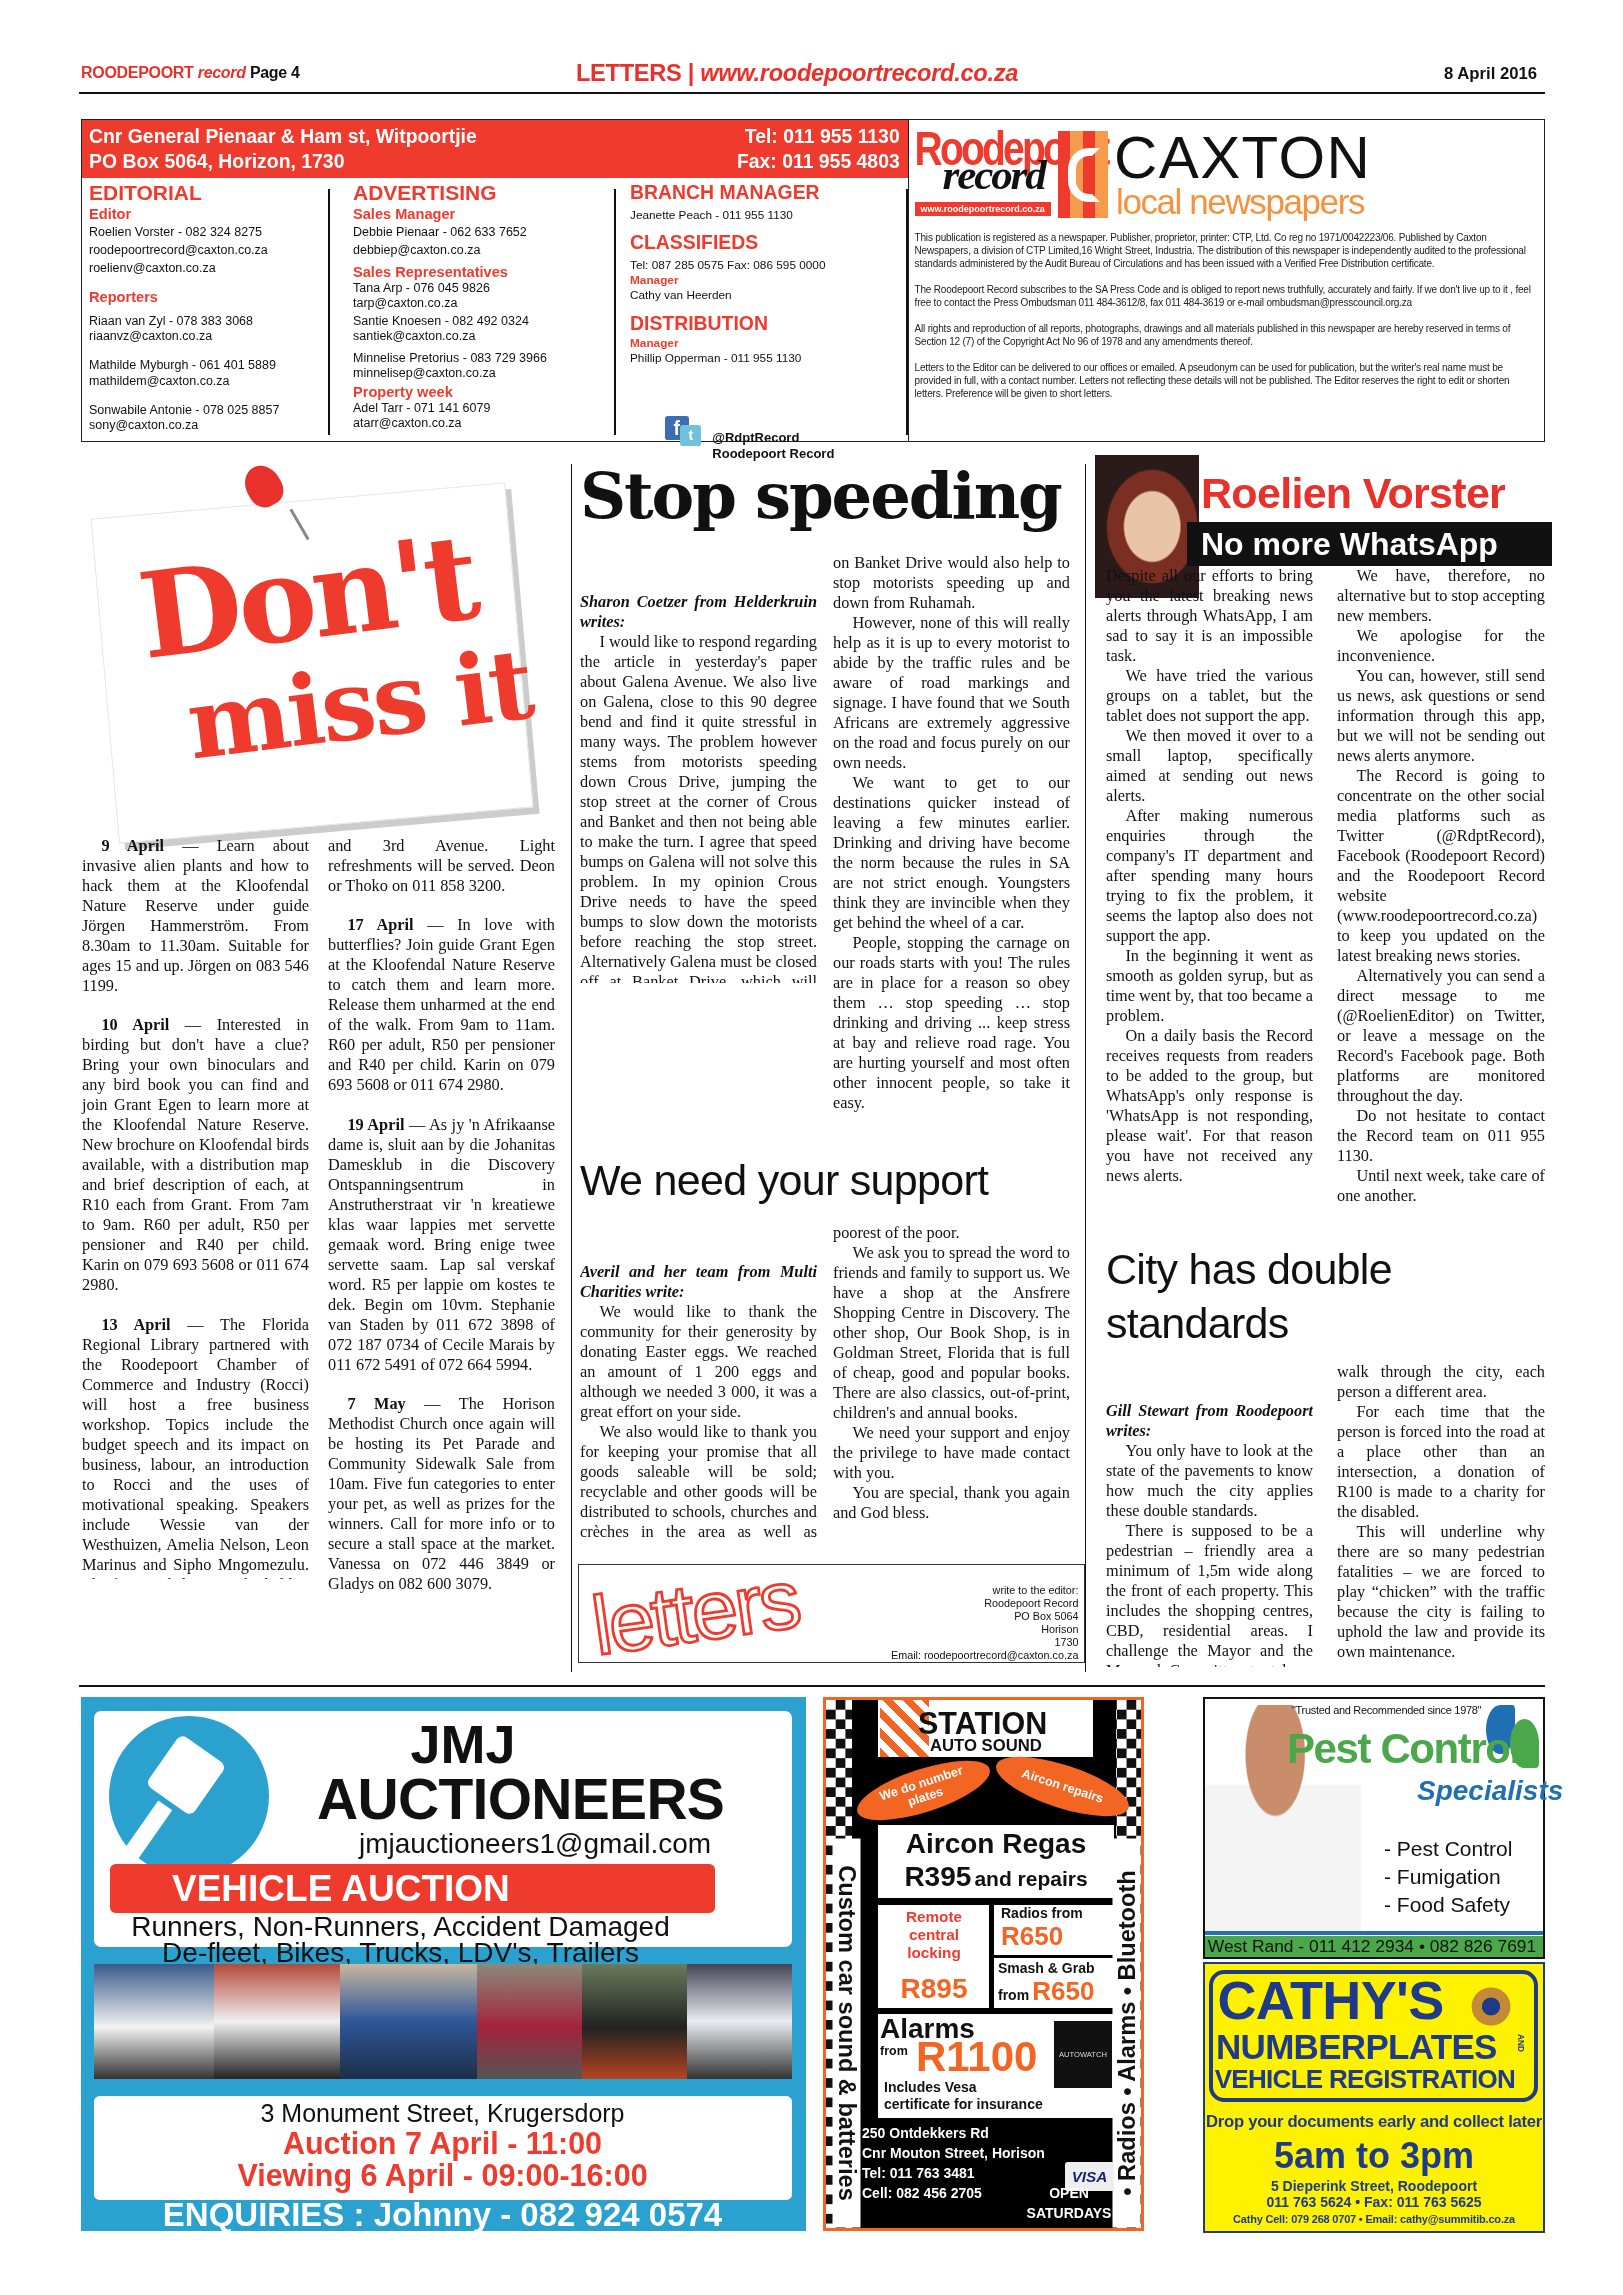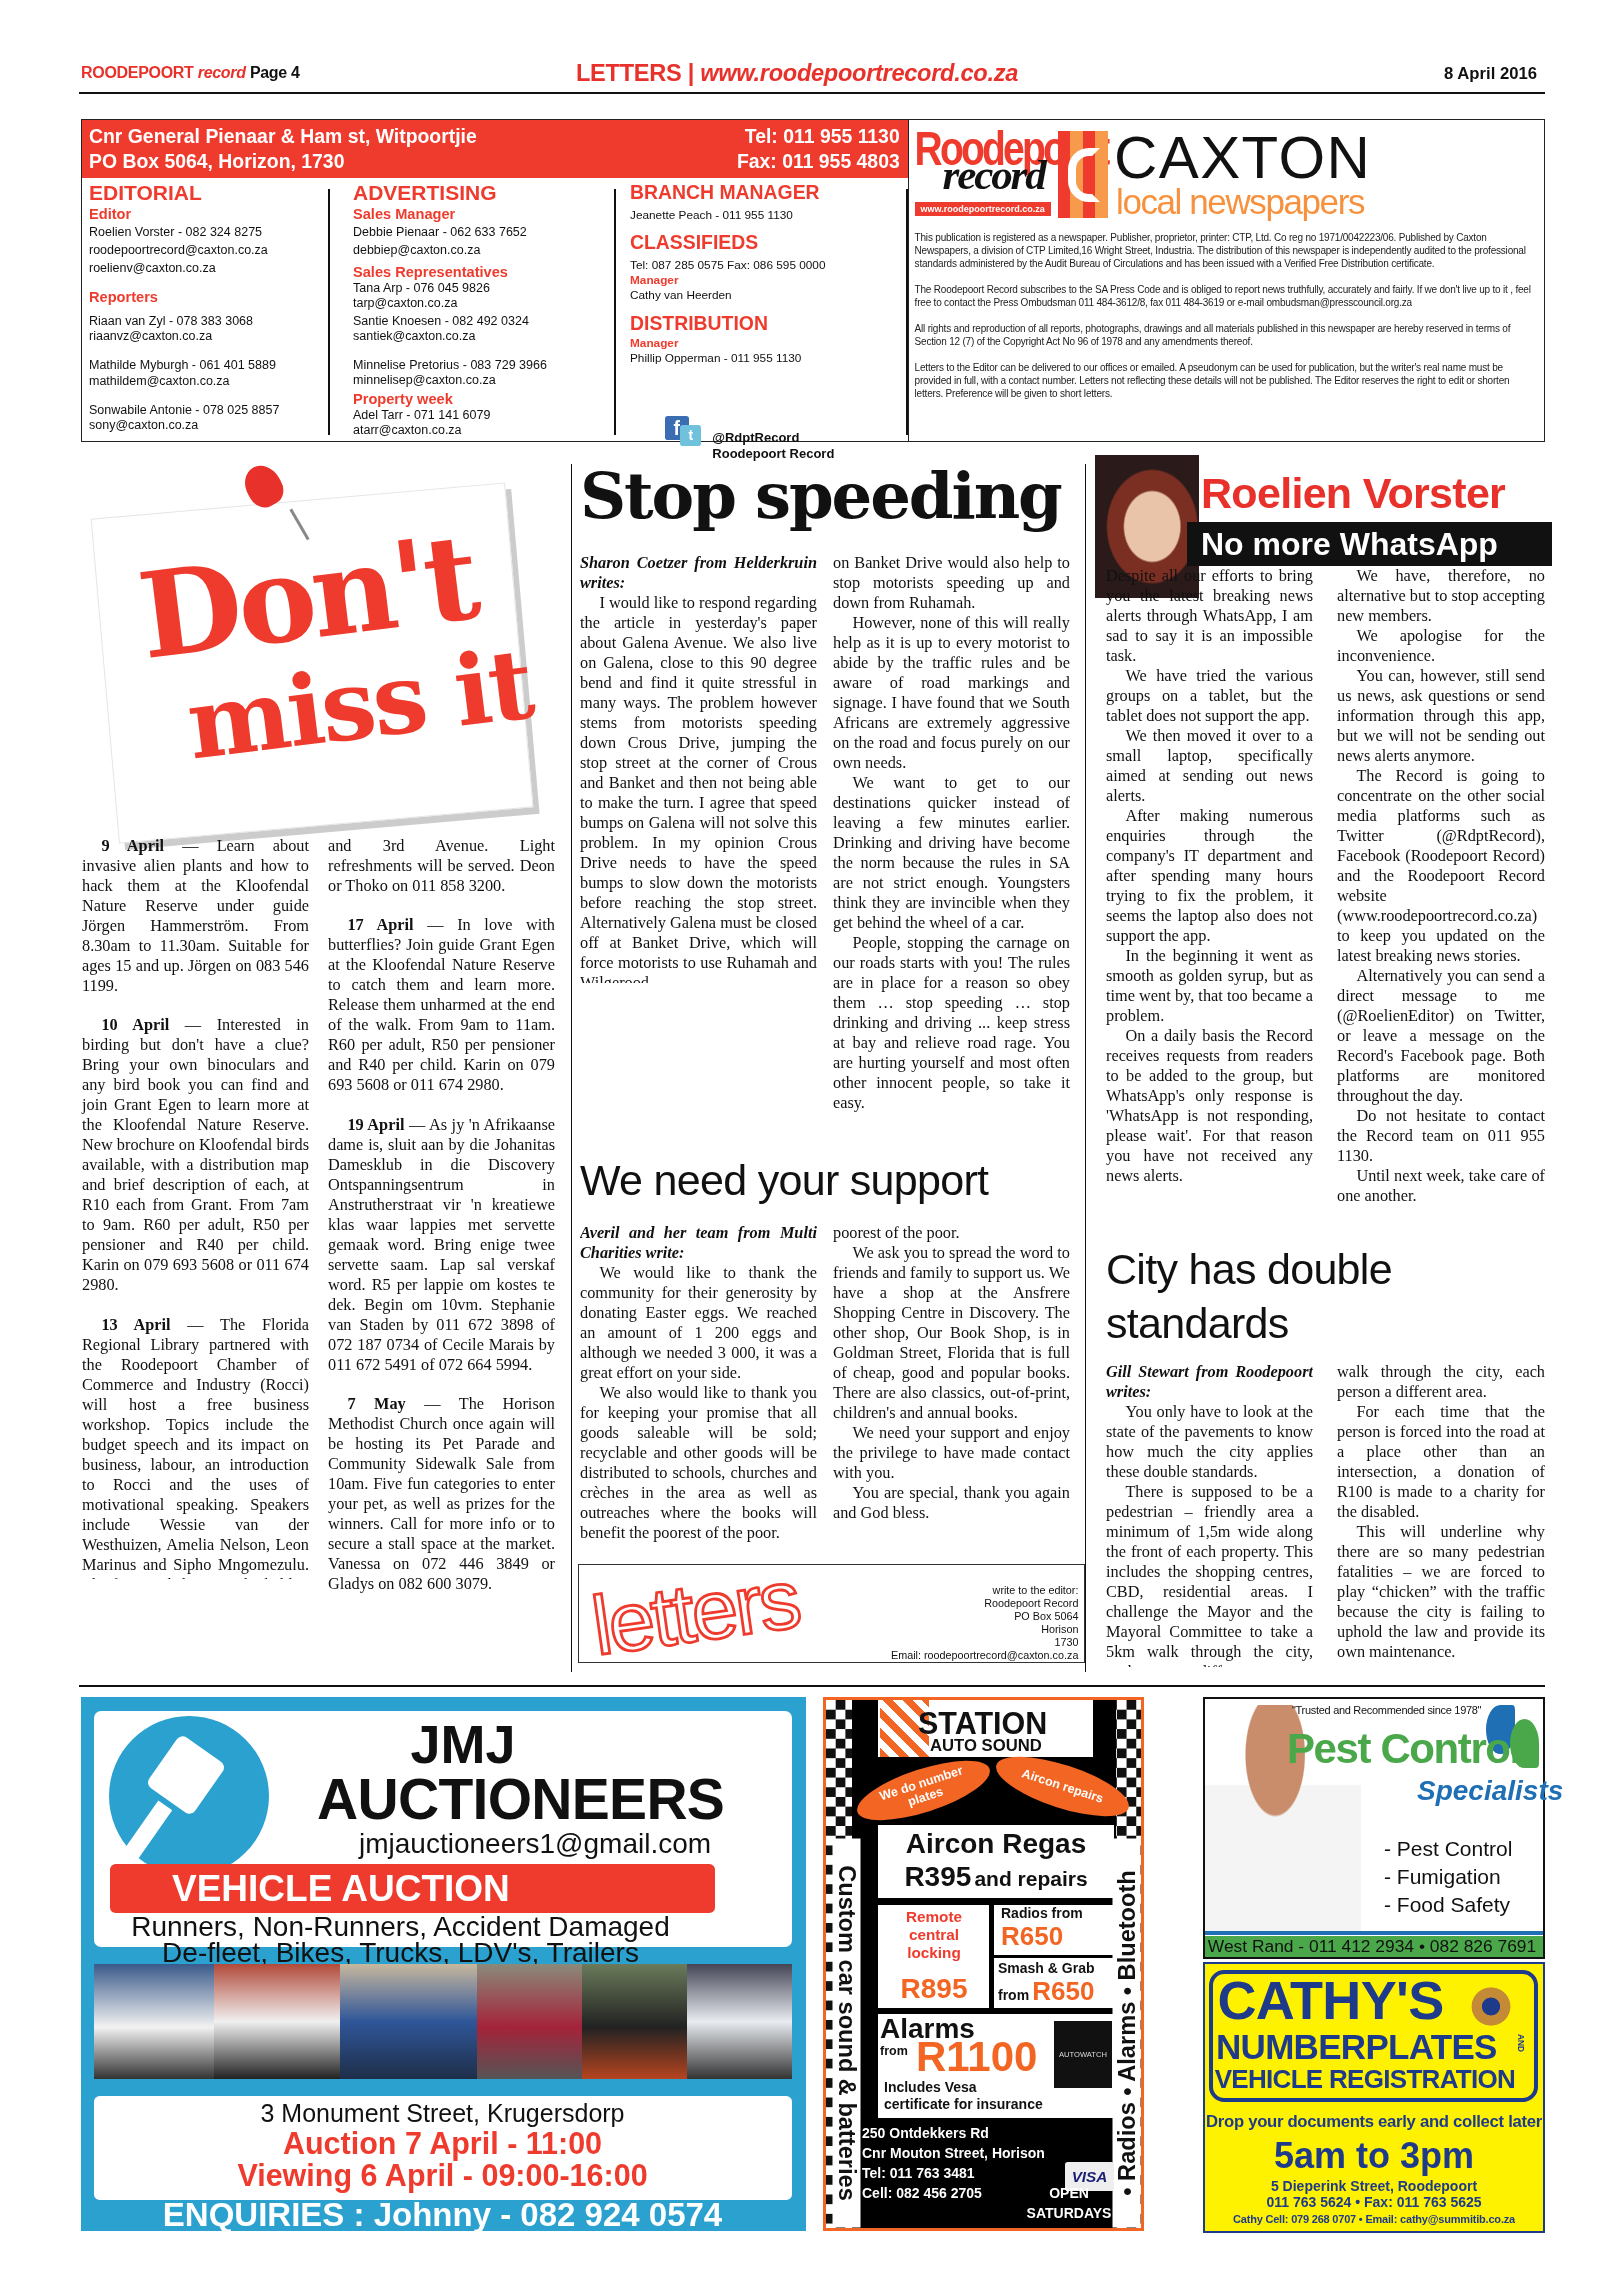--- a/index.html
+++ b/index.html
@@ -4,21 +4,21 @@
 <style>
   * { box-sizing: border-box; margin: 0; padding: 0; }
   html, body { width: 1624px; height: 2295px; background: #fff; }
   body { position: relative; font-family: "Liberation Serif", serif; color: #111; overflow: hidden; }
   .abs { position: absolute; }
   .sans { font-family: "Liberation Sans", sans-serif; }
   .red { color: #e8312a; }
   .para { text-align: justify; font-size: 16.3px; line-height: 20px; hyphens: manual; }
   .para p { text-indent: 19.4px; }
   .para p.noind { text-indent: 0; }
-  .byline { font-style: italic; font-weight: bold; }
+  .byline { font-style: italic; font-weight: bold; margin-top: 39px; }
   .evt b { font-weight: bold; }
 
   
   #top-rule { left: 79px; top: 92px; width: 1466px; height: 2.1px; background: #111; }
 
   
   #mast { left: 81px; top: 119px; width: 828px; height: 323px; border: 1.4px solid #222; }
   #mast-bar { left: 0; top: 0; width: 100%; height: 58px; background: #ef3b2d; color: #fff; font-family: "Liberation Sans", sans-serif; font-weight: bold; font-size: 19.4px; line-height: 25px; padding: 4.2px 7px; }
   .mcol { position: absolute; top: 60px; height: 258px; font-family: "Liberation Sans", sans-serif; font-size: 12.5px; line-height: 15.3px; }
   .mcol h2 { font-size: 21px; line-height: 25px; color: #ef3b2d; font-weight: bold; }
@@ -85,21 +85,21 @@
     <div style="margin-top:2.8px;">debbiep@caxton.co.za</div>
     <h3 style="margin-top:4.2px;">Sales Representatives</h3>
     <div>
       <div>Tana Arp - 076 045 9826</div>
       <div>tarp@caxton.co.za</div>
     </div>
     <div style="margin-top:2.8px;">
       <div>Santie Knoesen - 082 492 0324</div>
       <div>santiek@caxton.co.za</div>
     </div>
-    <div style="margin-top:13px;">
+    <div style="margin-top:6px;">
       <div>Minnelise Pretorius - 083 729 3966</div>
       <div>minnelisep@caxton.co.za</div>
     </div>
     <h3 style="margin-top:1.4px;">Property week</h3>
     <div>Adel Tarr - 071 141 6079</div>
     <div>atarr@caxton.co.za</div>
   </div>
   <div class="vsep" style="left:532px;"></div>
 
   <div class="mcol" style="left:548px;width:278px;font-size:11.8px;">

